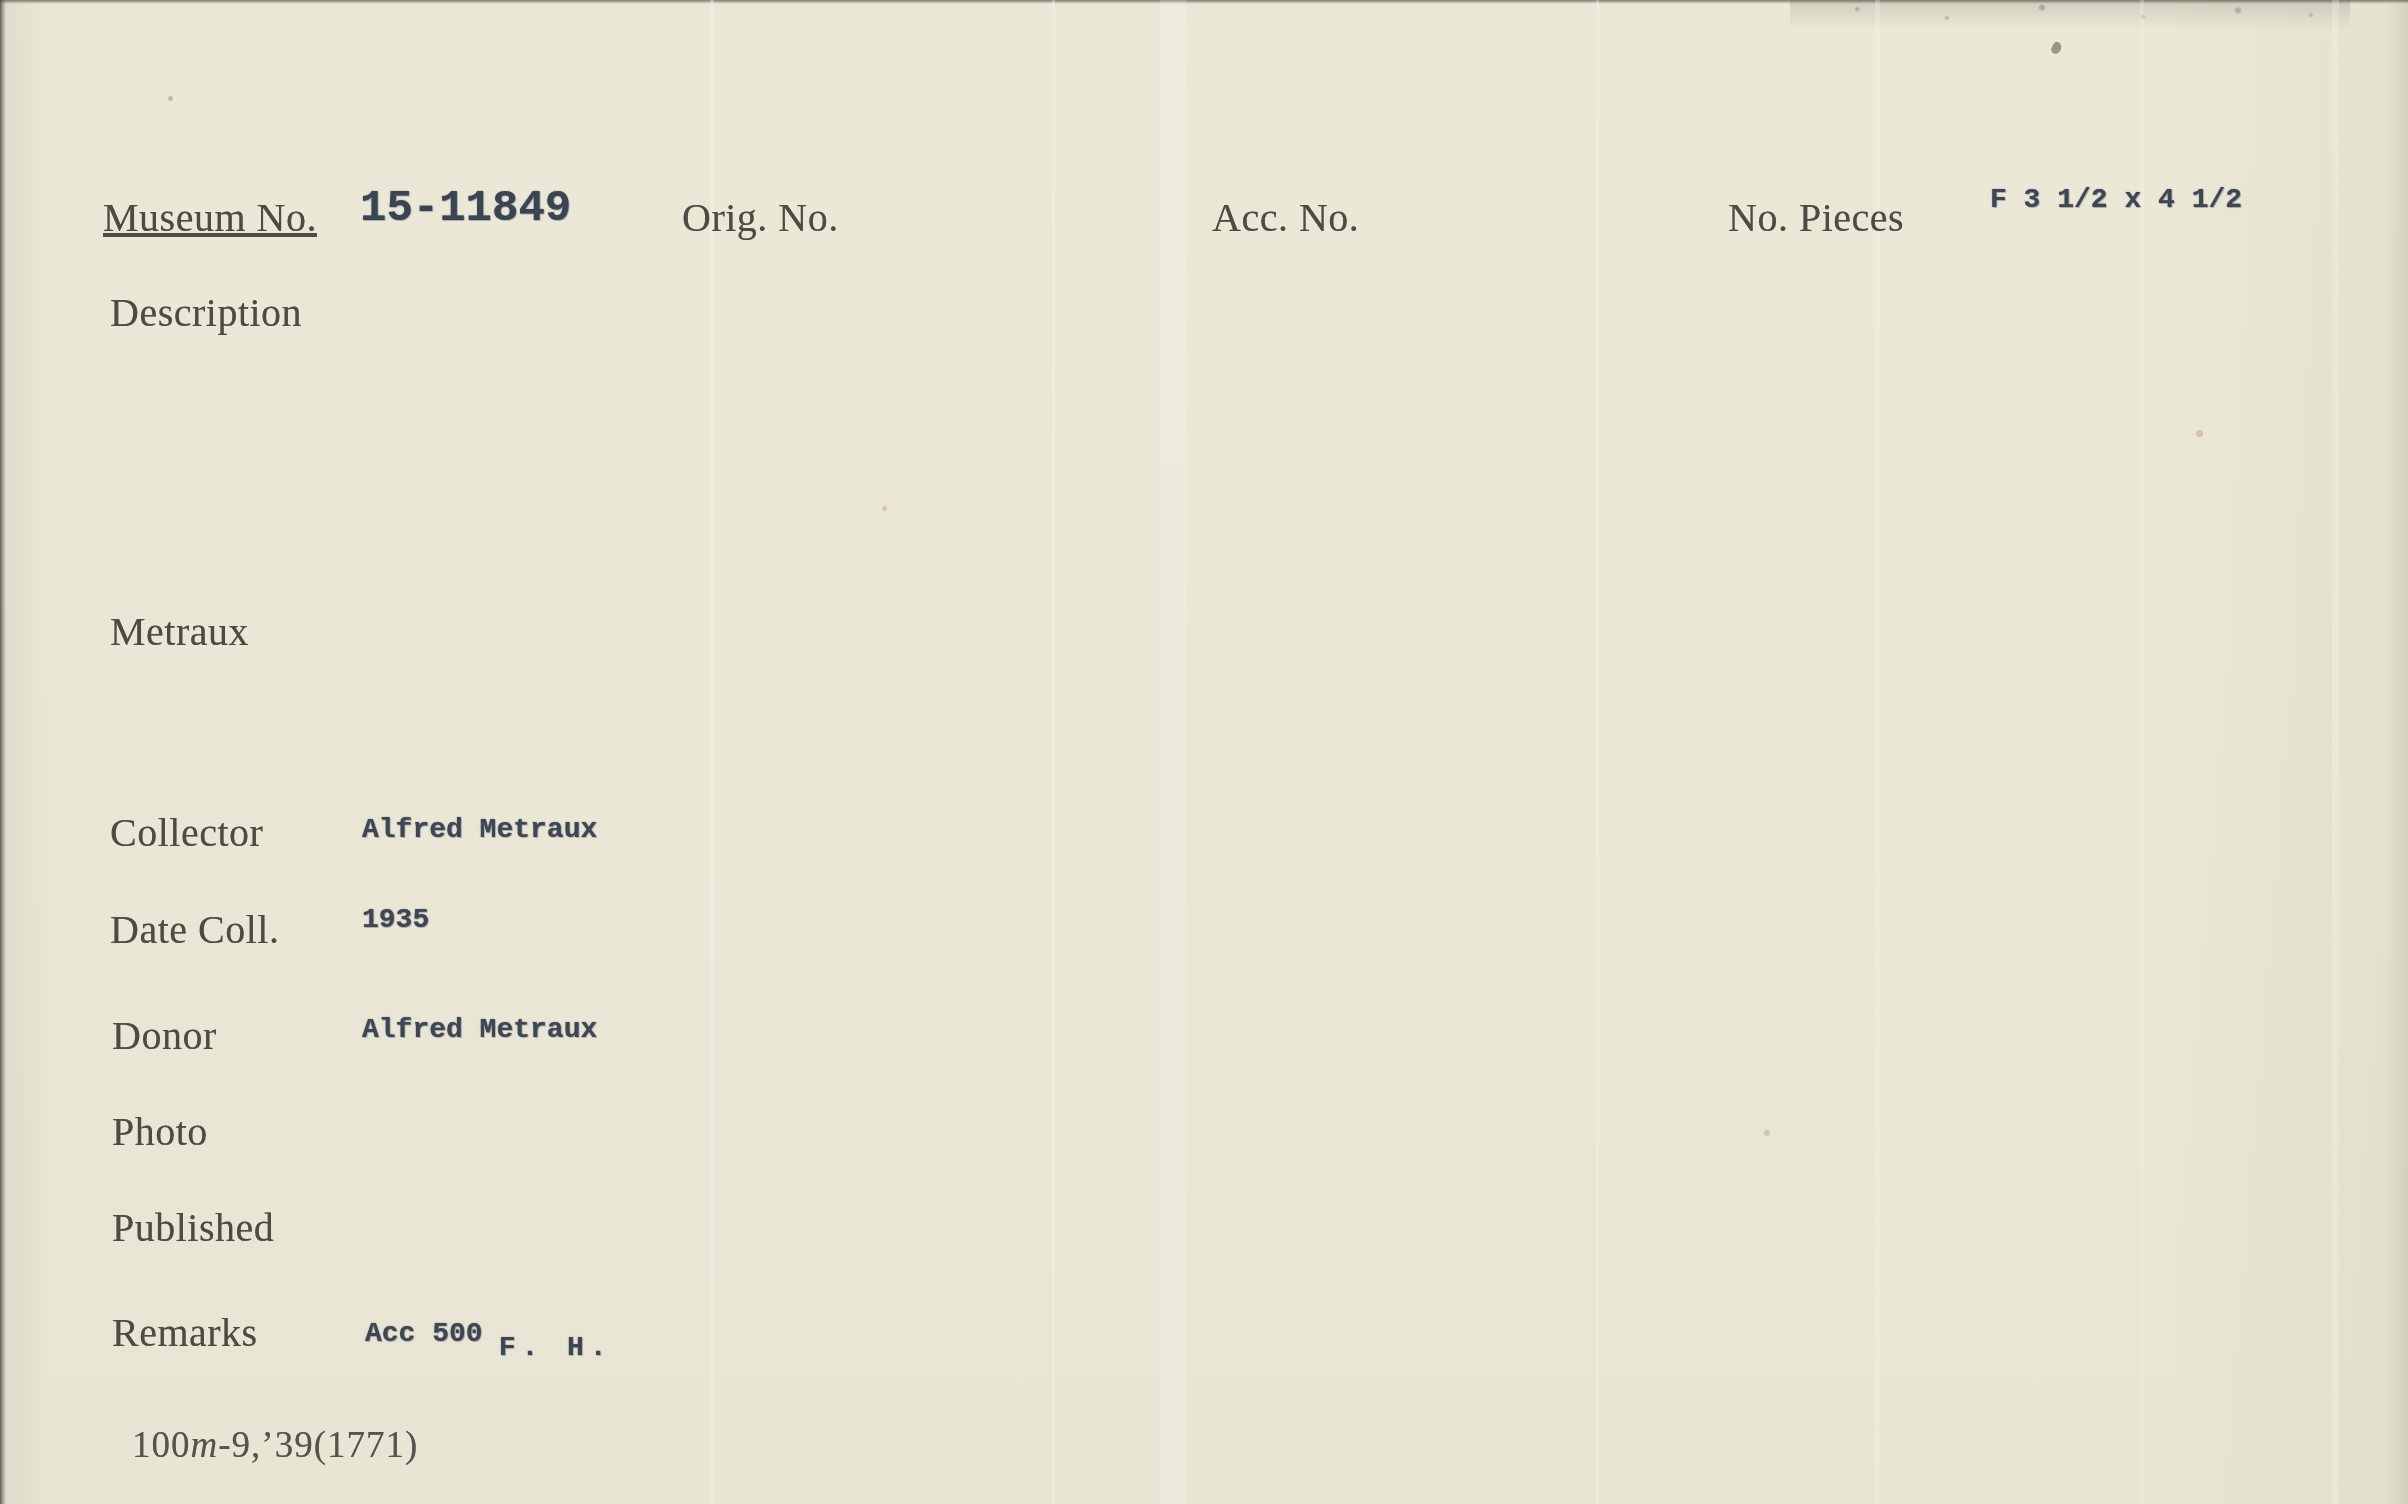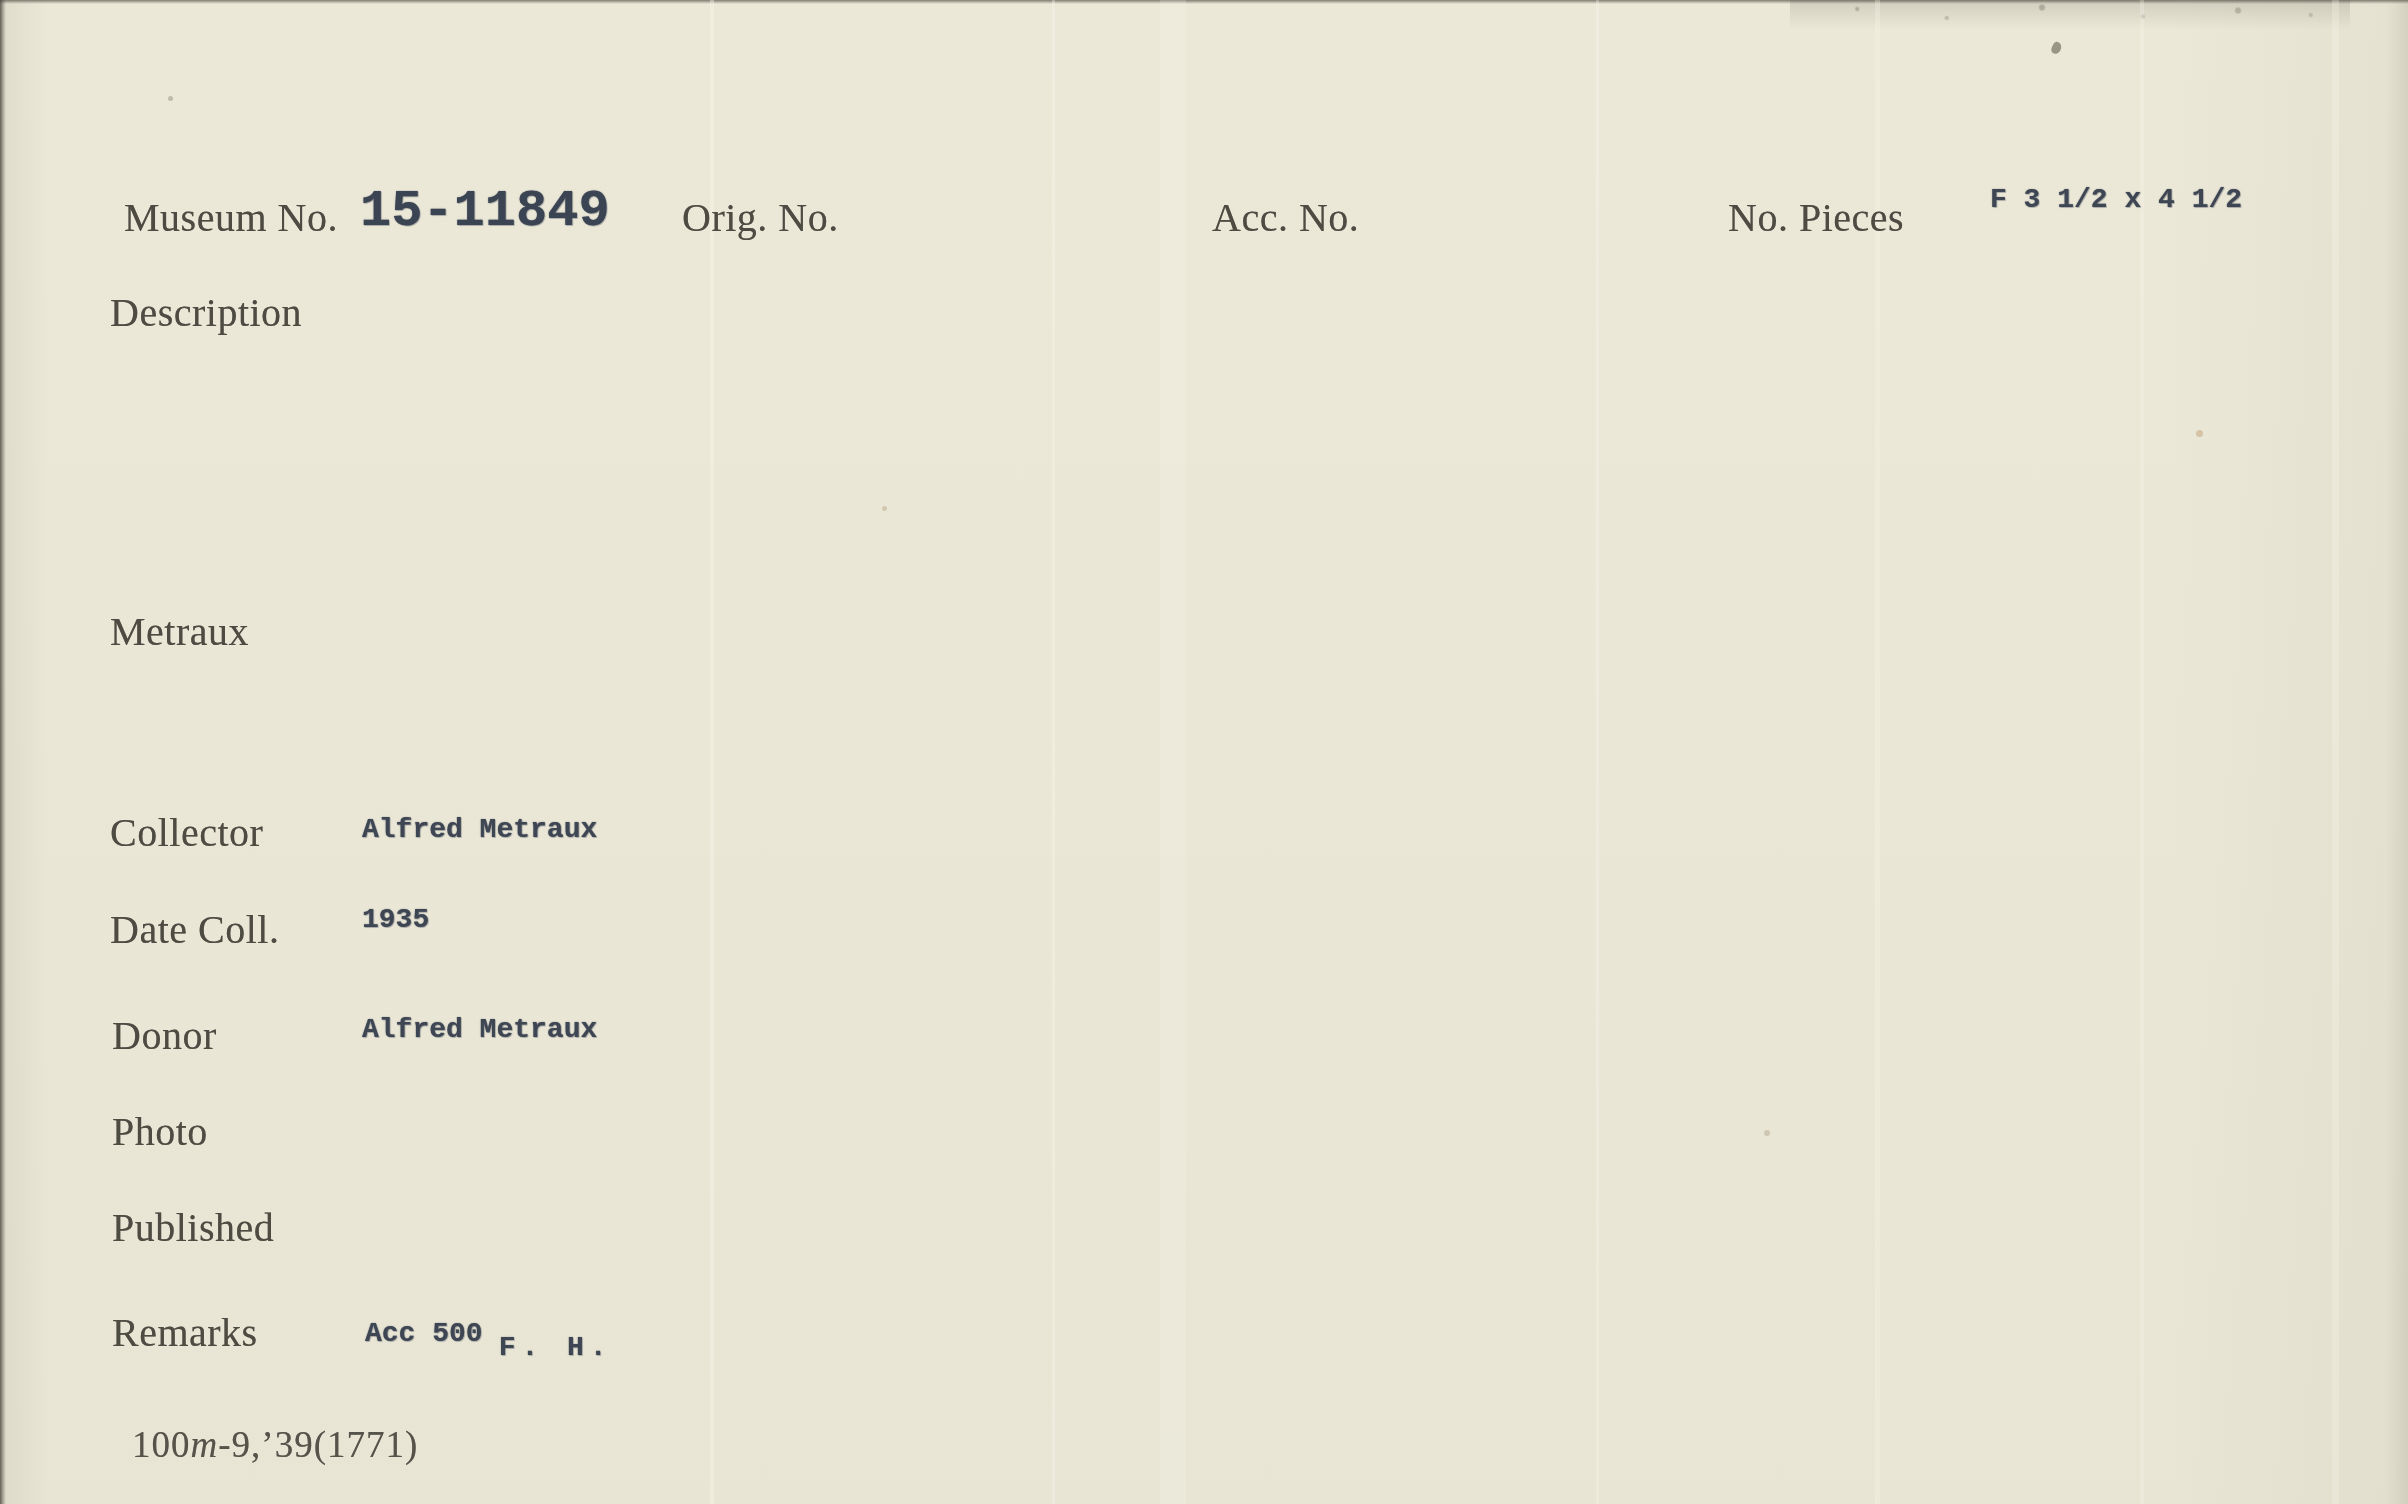--- a/index.html
+++ b/index.html
@@ -87,22 +87,22 @@
     line-height: 1;
     color: #55534a;
     letter-spacing: 1px;
     white-space: nowrap;
     text-shadow: 0 0 0.5px rgba(85,83,74,0.5);
     margin-left: 20px;
   }
   .print-code .ital { font-style: italic; }
 
   
-  .f-museum-lbl { left: 124px;  top: 198px; }
-  .f-museum-val { left: 360px;  top: 186px; font-size: 52px; color: #3b4452; }
+  .f-museum-lbl { left: 103px;  top: 198px; text-decoration: underline; }
+  .f-museum-val { left: 360px;  top: 186px; font-size: 44px; color: #3b4452; }
   .f-orig-lbl   { left: 682px;  top: 198px; }
   .f-orig-val   { left: 905px;  top: 188px; }
   .f-acc-lbl    { left: 1212px; top: 198px; }
   .f-acc-val    { left: 1430px; top: 188px; }
   .f-pieces-lbl { left: 1728px; top: 198px; }
   .f-pieces-val { left: 1990px; top: 186px; }
   .f-desc-lbl   { left: 110px;  top: 293px; }
   .f-desc-val   { left: 360px;  top: 286px; }
   .f-loc-lbl    { left: 110px;  top: 612px; }
   .f-loc-val    { left: 360px;  top: 604px; }

